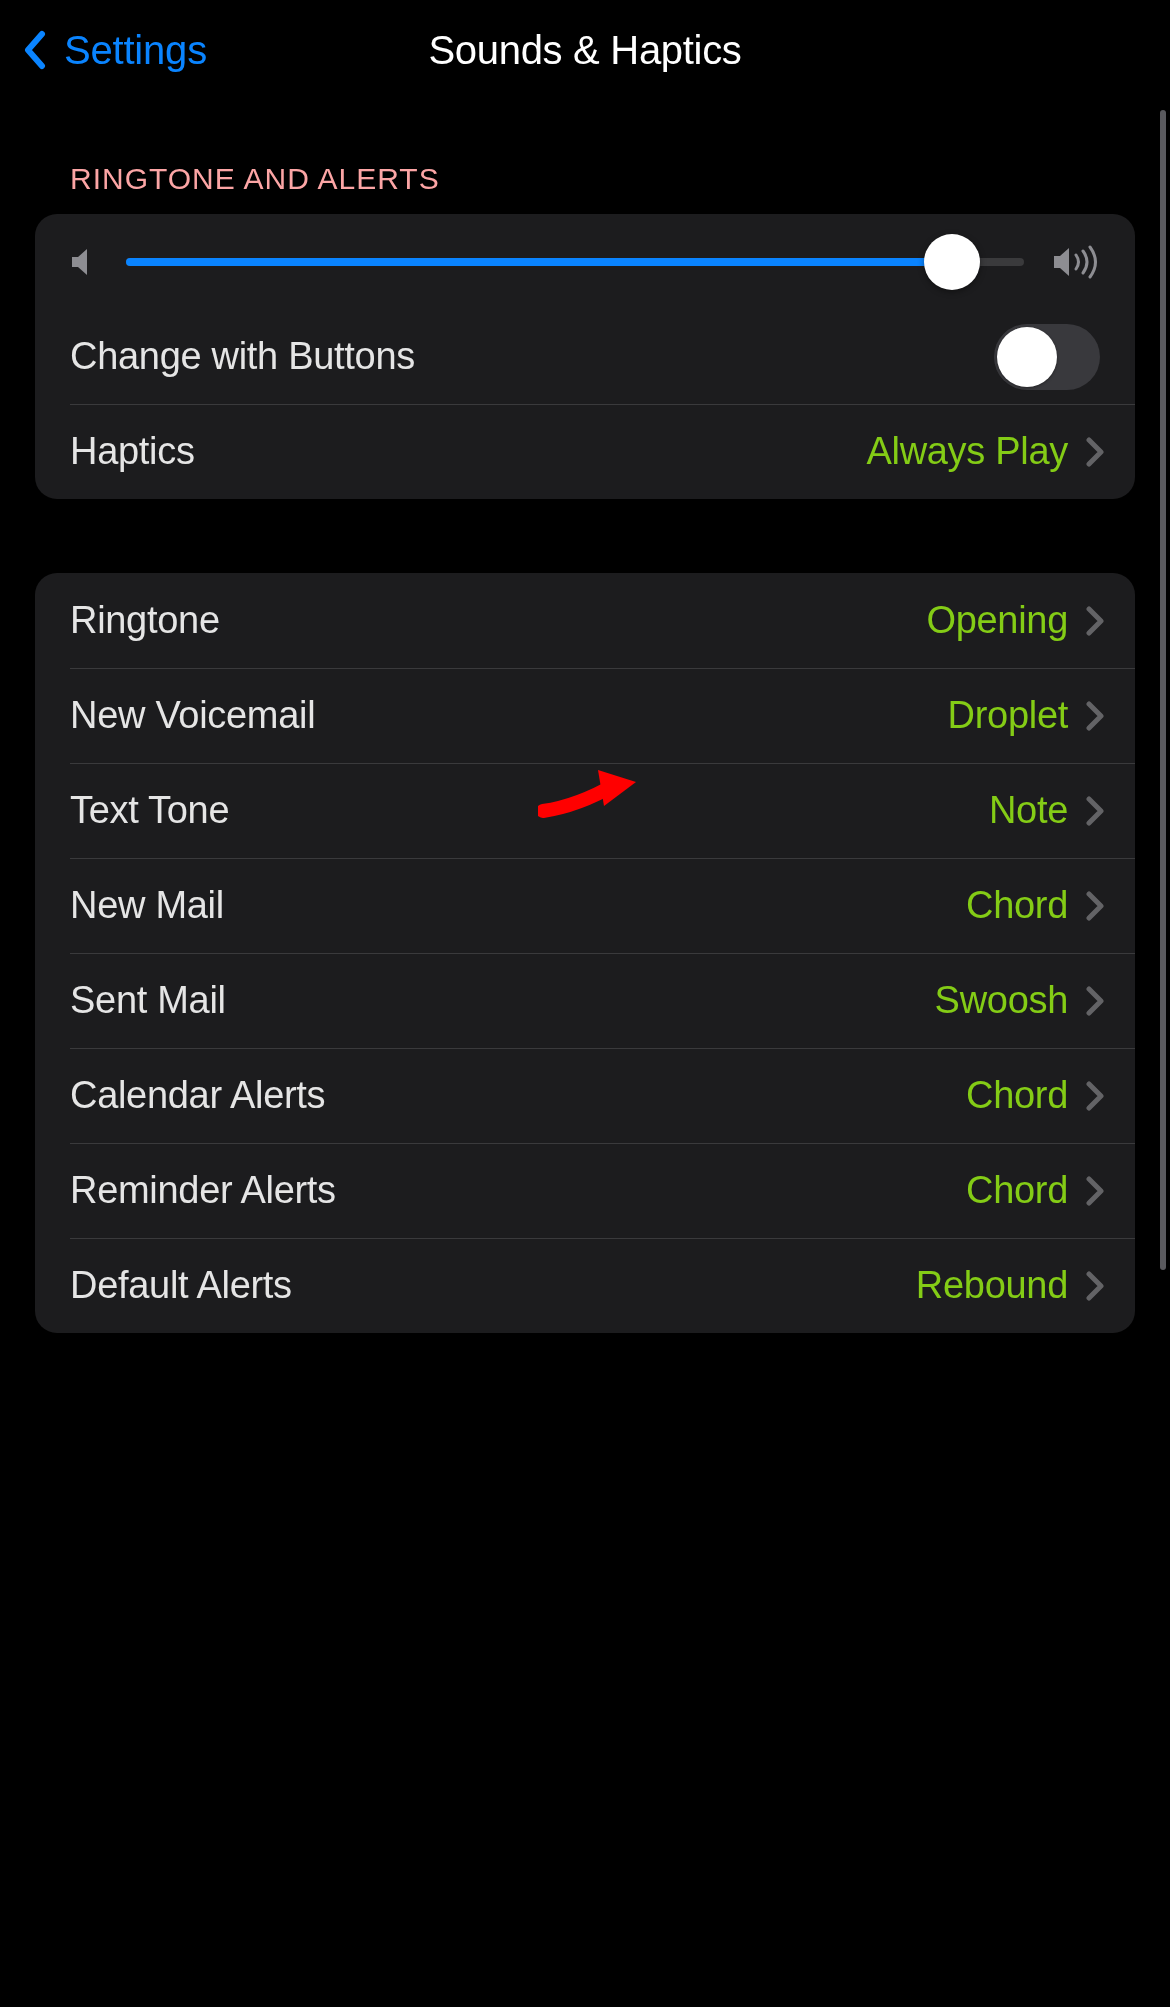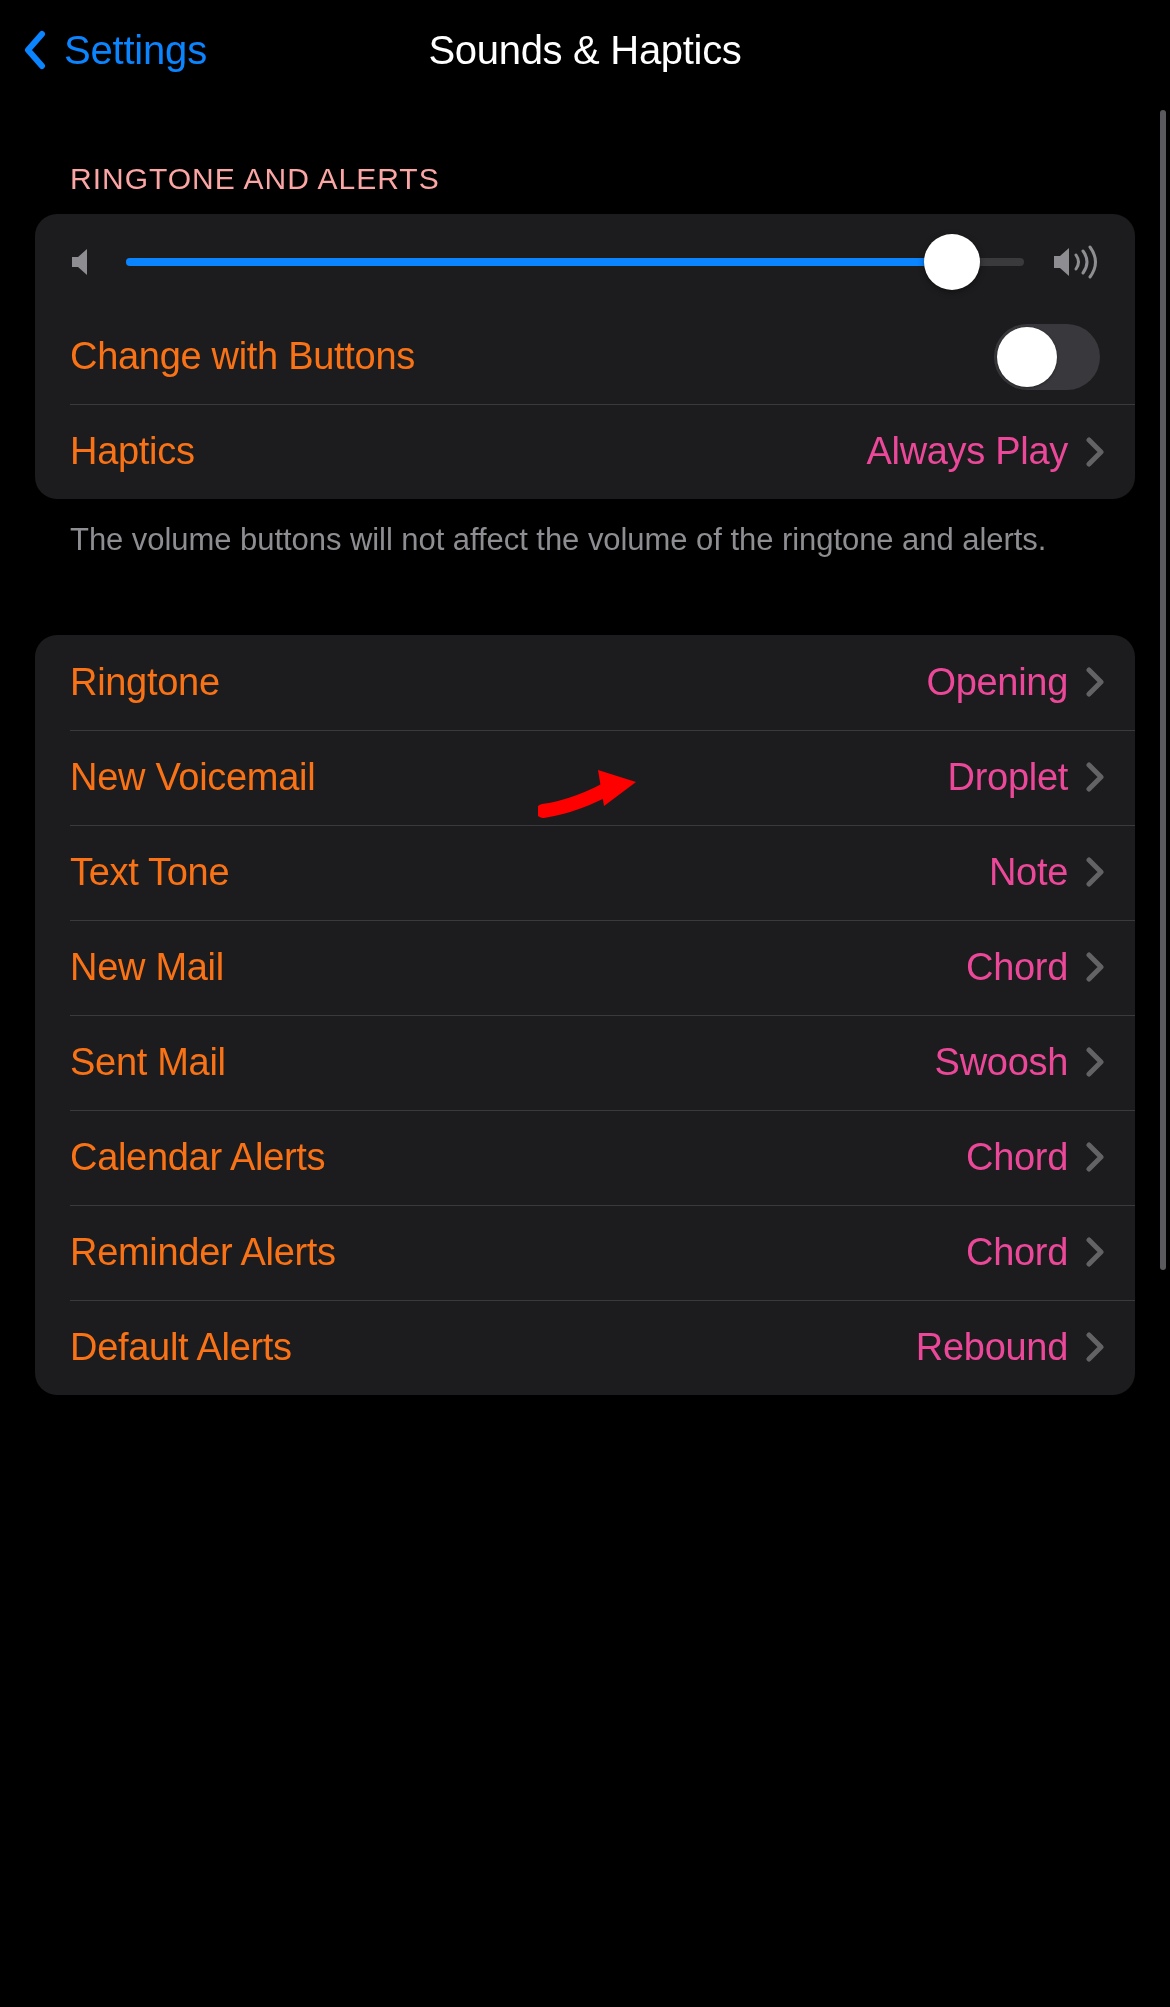--- a/index.html
+++ b/index.html
@@ -72,27 +72,27 @@
       content: '';
       position: absolute;
       left: 35px;
       right: 0;
       top: 0;
       height: 1px;
       background: #3a3a3c;
     }
     .row-label {
       font-size: 38px;
-      color: #f97316;
+      color: #e5e5e5;
       flex: 1;
       letter-spacing: -0.3px;
     }
     .row-value {
       font-size: 38px;
-      color: #ec4899;
+      color: #84cc16;
       margin-right: 18px;
       letter-spacing: -0.3px;
     }
     .chevron {
       color: #636366;
       flex-shrink: 0;
       margin-right: -4px;
     }
     .footer {
       color: #8d8d92;
@@ -201,21 +201,20 @@
     <div class="row">
       <span class="row-label">Haptics</span>
       <span class="row-value">Always Play</span>
       <svg class="chevron" width="18" height="30" viewBox="0 0 18 30">
         <polyline points="3,3 15,15 3,27" fill="none" stroke="#636366" stroke-width="5" stroke-linecap="round" stroke-linejoin="round"></polyline>
       </svg>
     </div>
 
   </div>
 
-  <div class="footer">The volume buttons will not affect the volume of the ringtone and alerts.</div>
 
   <div class="gap2"></div>
 
   <div class="group">
     <div class="row">
       <span class="row-label">Ringtone</span>
       <span class="row-value">Opening</span>
       <svg class="chevron" width="18" height="30" viewBox="0 0 18 30">
           <polyline points="3,3 15,15 3,27" fill="none" stroke="#636366" stroke-width="5" stroke-linecap="round" stroke-linejoin="round"></polyline>
         </svg>

